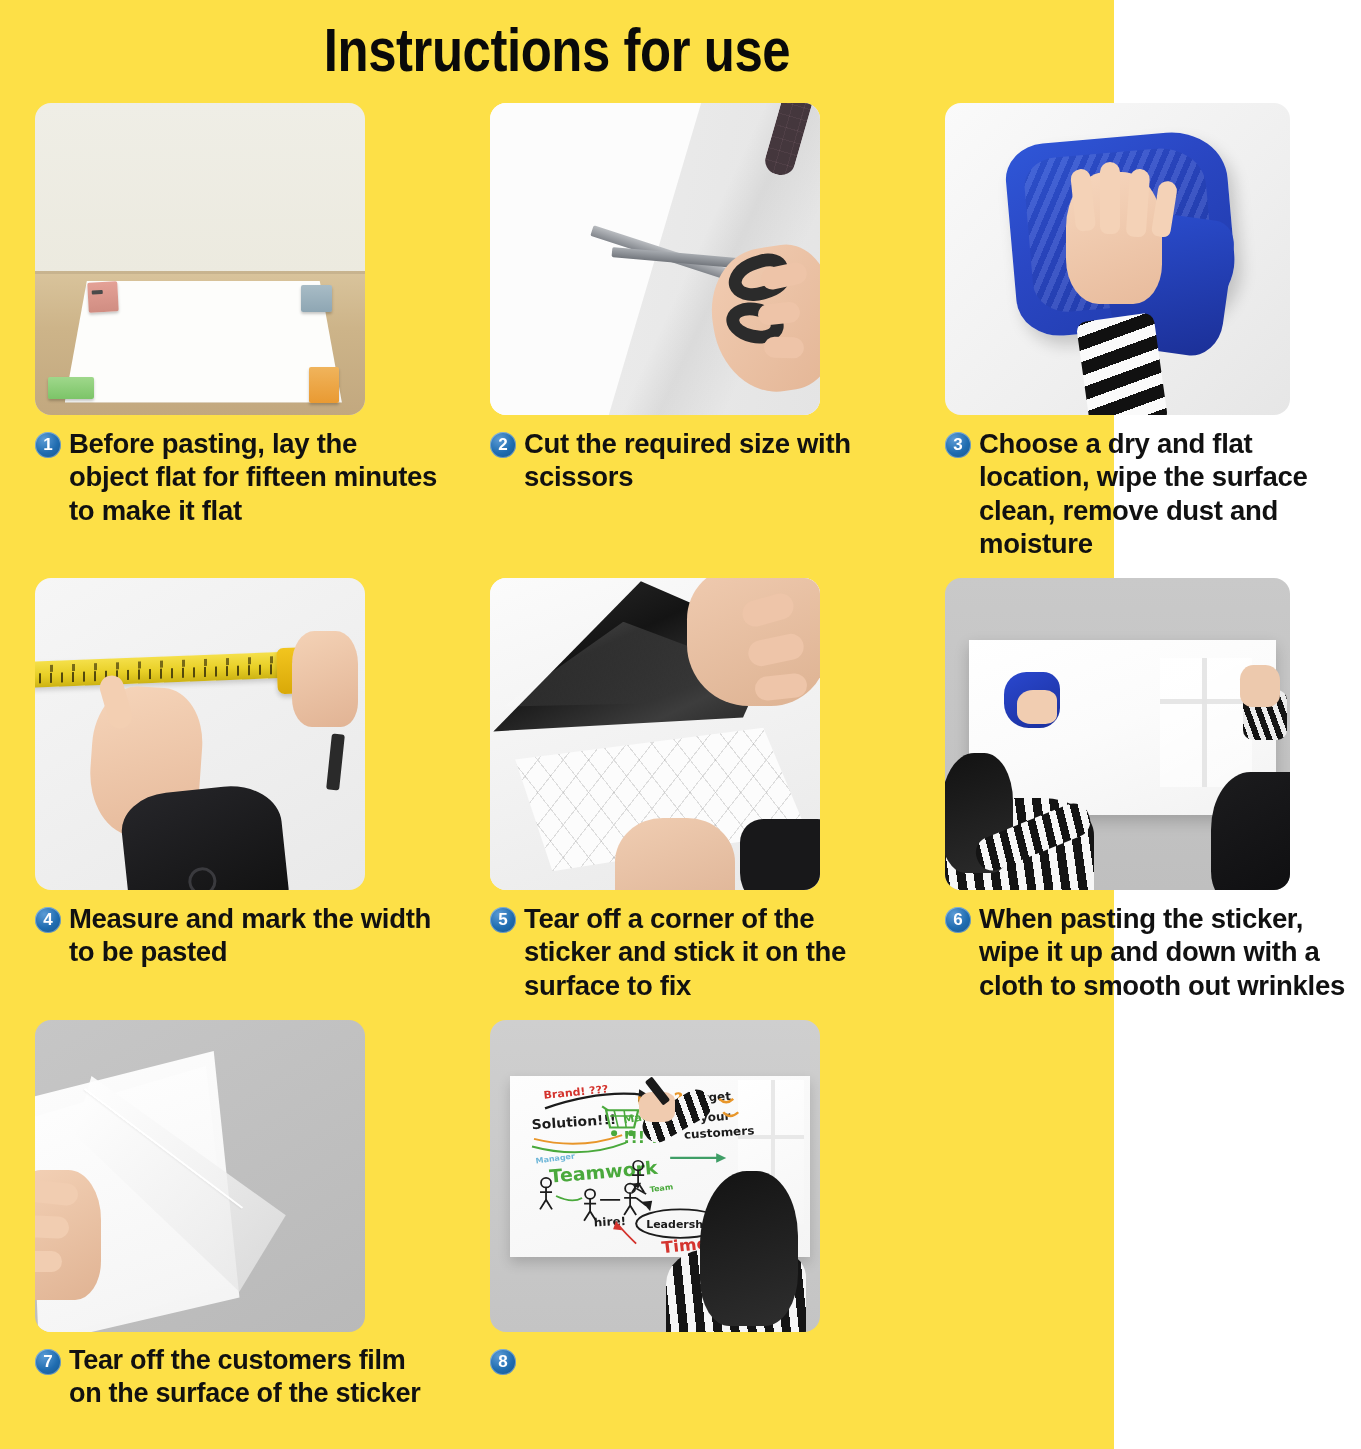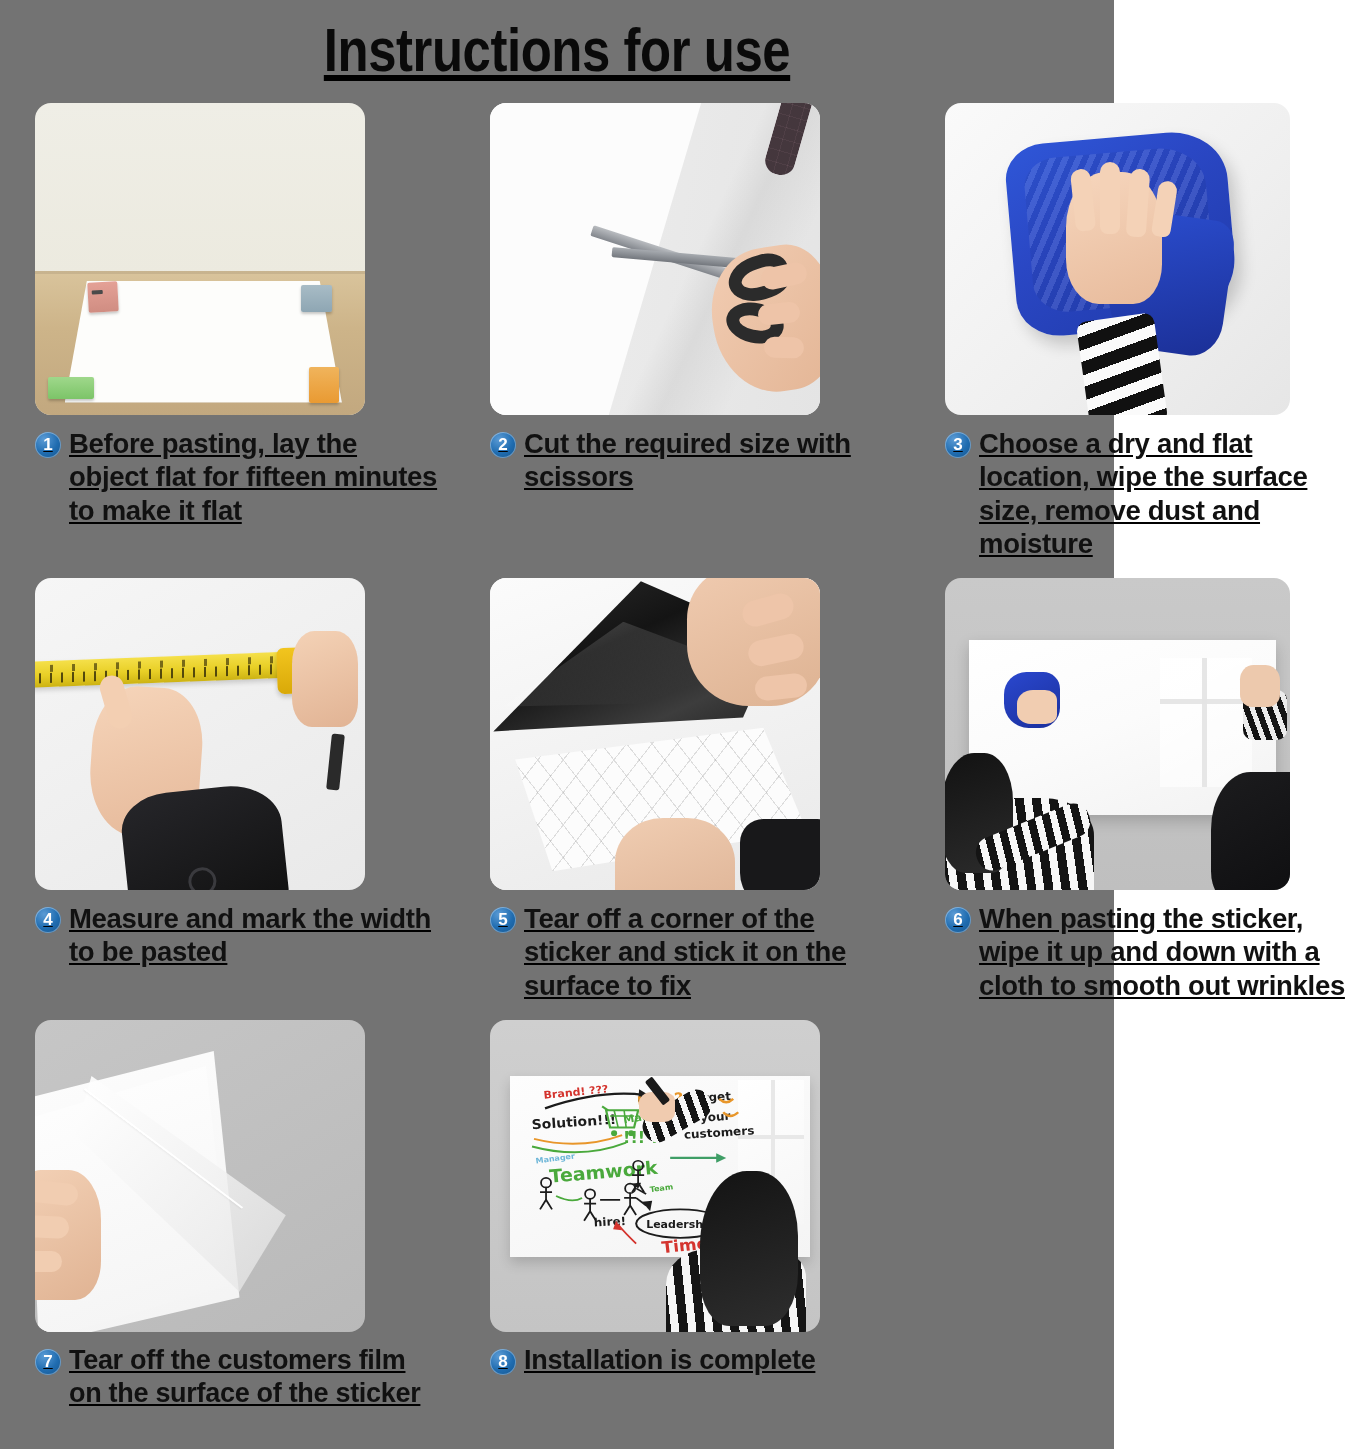--- a/index.html
+++ b/index.html
@@ -2,21 +2,21 @@
 <html><head>
 <meta charset="utf-8">
 <style>
   * { box-sizing: border-box; margin: 0; padding: 0; }
   html, body {
     width: 1361px; height: 1449px;
     background: #ffffff;
     font-family: "Liberation Sans", sans-serif;
     overflow: hidden;
   }
-  .page { position: relative; width: 1114px; height: 1449px; background: #737373; text-decoration: underline; }
+  .page { position: relative; width: 1114px; height: 1449px; background: #fde047; }
 
   
   .title {
     text-align: center;
     font-family: "Liberation Sans", sans-serif;
     font-weight: bold;
     font-size: 62px;
     letter-spacing: -0.5px;
     color: #0a0a0a;
     padding-top: 14px;
@@ -450,21 +450,21 @@
         <div class="cloth2"></div>
         <div class="hand"></div>
         <div class="fg g1"></div>
         <div class="fg g2"></div>
         <div class="fg g3"></div>
         <div class="fg g4"></div>
         <div class="sleeve"></div>
       </div>
       <div class="caption">
         <span class="badge">3</span>
-        <span class="ctext">Choose a dry and flat location, wipe the surface size, remove dust and moisture</span>
+        <span class="ctext">Choose a dry and flat location, wipe the surface clean, remove dust and moisture</span>
       </div>
     </div>
   </div>
 
   <div class="grid">
 
     <div class="cell c1">
       <div class="photo p4">
         <div class="tape"></div>
         <div class="case"></div>
@@ -618,20 +618,19 @@
         <div class="lady">
           <div class="lshirt"></div>
           <div class="lhair"></div>
         </div>
         <div class="larm"></div>
         <div class="lhand"></div>
         <div class="marker"></div>
       </div>
       <div class="caption">
         <span class="badge">8</span>
-        <span class="ctext">Installation is complete</span>
       </div>
     </div>
 
     <div class="cell c3"></div>
   </div>
 
 </div>
 
 </body></html>

